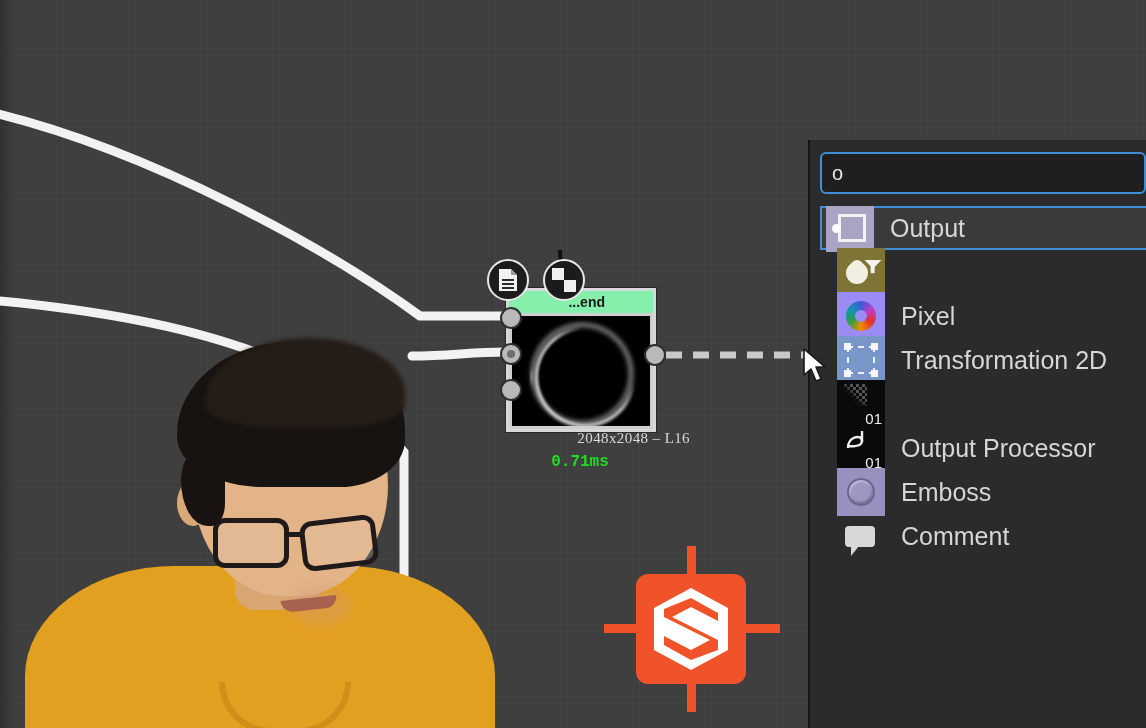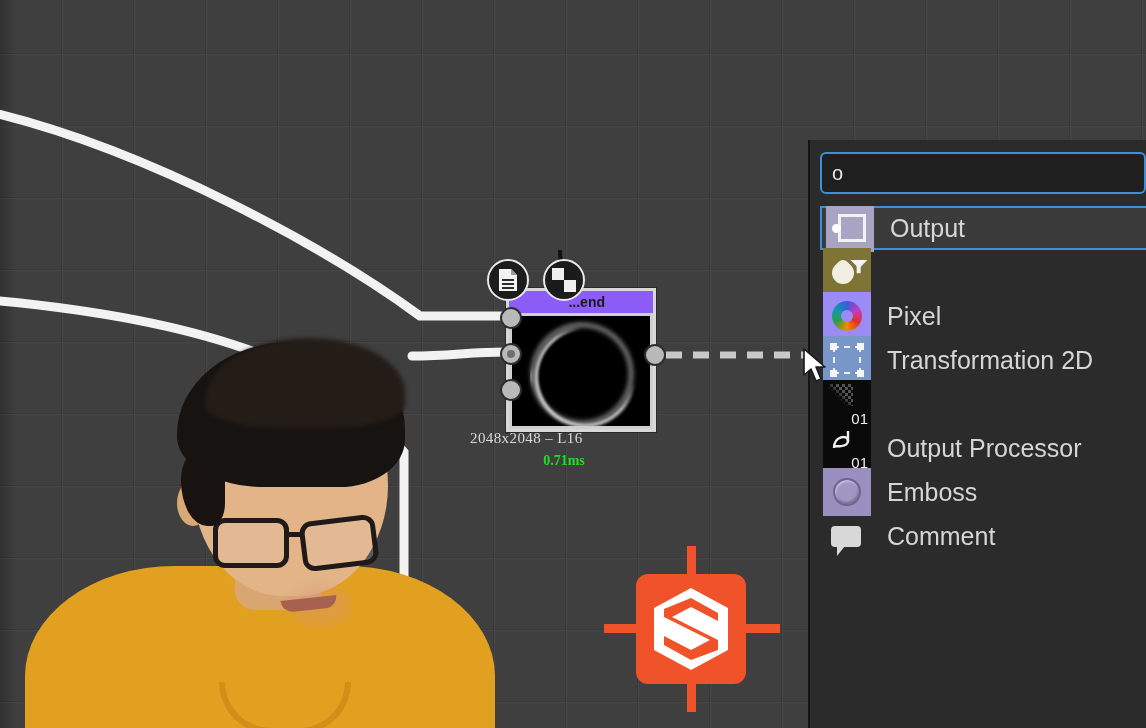--- a/index.html
+++ b/index.html
@@ -52,21 +52,21 @@
     position: absolute;
     left: 506px; top: 288px;
     width: 150px; height: 144px;
     background: #cfcfcf;
     border: 3px solid #d8d8d8;
     box-sizing: border-box;
     box-shadow: 0 0 0 1px rgba(0,0,0,.35);
   }
   #node .title-bar{
     height: 22px;
-    background: #8b5cf6;
+    background: #86efac;
     color: #1a1a1a;
     font-size: 14px;
     font-weight: bold;
     line-height: 22px;
     text-align: right;
     padding-right: 48px;
     overflow: hidden;
     box-sizing: border-box;
   }
   #node .thumb{
@@ -126,34 +126,34 @@
     background:#1c1c1c;
     border:2px solid #e8e8e8;
     box-sizing:border-box;
     display:flex; align-items:center; justify-content:center;
   }
 
   .node-caption{
     position:absolute;
     left:470px; top:430px;
     width:220px;
-    text-align:left;
+    text-align:right;
     color:#d9d9d9;
     font-family:"Liberation Serif", serif;
     font-size:15px;
     letter-spacing:.4px;
   }
   .node-time{
     position:absolute;
-    left:454px; top:453px;
+    left:470px; top:453px;
     width:220px;
     text-align:center;
     color:#22dd22;
-    font-family:Liberation Serif, serif;
-    font-size:14px;
+    font-family:Liberation Mono, monospace;
+    font-size:16px;
     font-weight:bold;
   }
 
   
   #sd-logo{
     position:absolute;
     left:636px; top:574px;
     width:110px; height:110px;
     background:#f0522a;
     border-radius:12px;
@@ -299,21 +299,21 @@
     box-sizing:border-box;
   }
   .row.selected{
     background:#3a3a3a;
     border:2px solid #3f8fd8;
     border-right:none;
   }
   .row .ico{
     width:48px; height:48px;
     flex:0 0 48px;
-    margin-left:3px;
+    margin-left:17px;
     display:flex; align-items:center; justify-content:center;
     position:relative;
     overflow:hidden;
   }
   .row.selected .ico{ margin-left:4px; }
   .row .lbl{
     color:#d6d6d6;
     font-size:25px;
     font-family:"Liberation Sans", sans-serif;
     white-space:nowrap;

